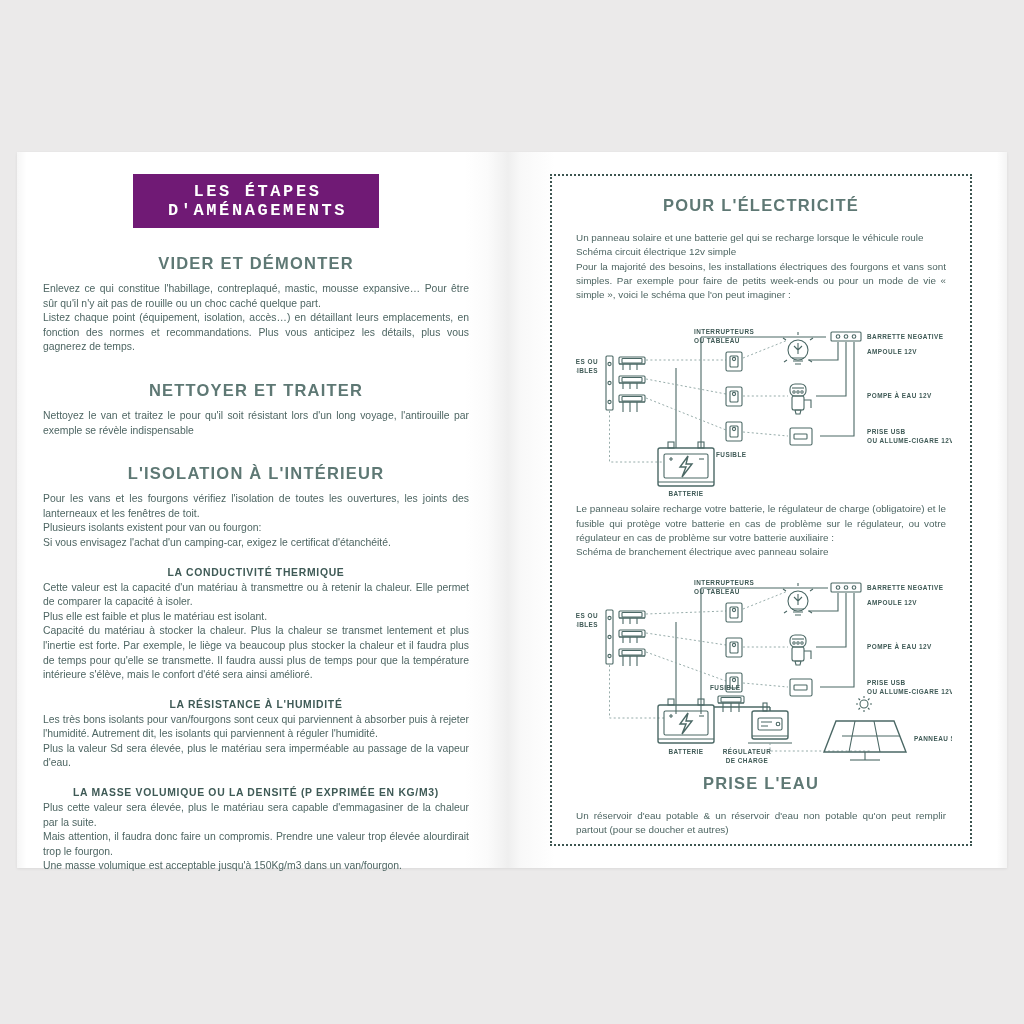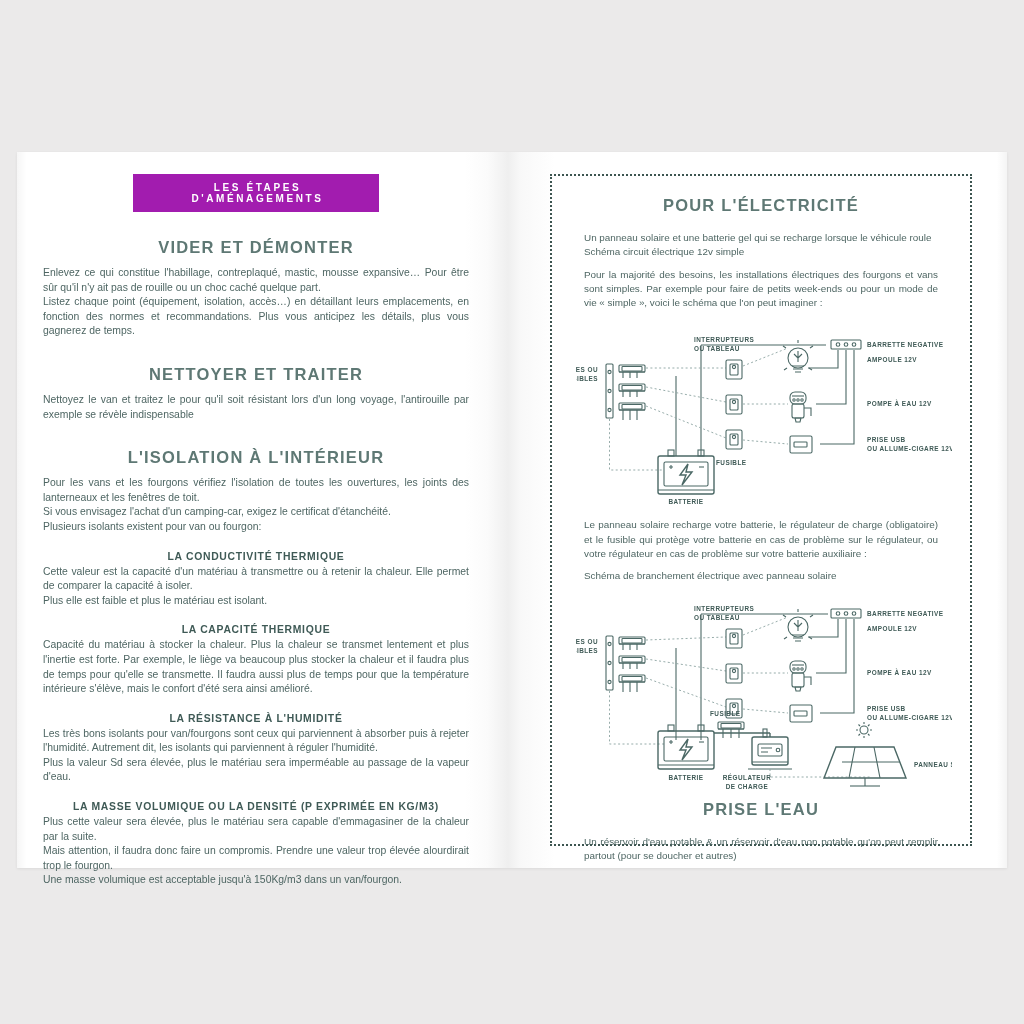--- a/index.html
+++ b/index.html
@@ -56,29 +56,30 @@
   
   .lp-inner {
     position: absolute;
     left: 26px; top: 22px;
     width: 426px;
   }
 
   .banner {
     display: block;
     margin: 0 auto 26px auto;
-    background: #a21caf;
+    background: #701a75;
     color: #ffffff;
     text-align: center;
-    font-size: 10px;
+    font-size: 17px;
     letter-spacing: 2.6px;
     font-weight: 600;
     padding: 8px 18px 8px 21px;
     width: 246px;
     box-sizing: border-box;
+    font-family: Liberation Mono, monospace;
   }
 
   h2.sec {
     color: #5e7874;
     font-size: 16.5px;
     font-weight: 700;
     letter-spacing: 1.2px;
     text-align: center;
     margin: 0 0 9px 0;
   }
@@ -111,21 +112,21 @@
     border: 2px dotted #3c5550;
     box-sizing: border-box;
     padding: 20px 24px;
   }
   .rp-inner h2.sec { margin-bottom: 16px; }
 
   p.rbody {
     color: #4e6663;
     font-size: 9.9px;
     line-height: 14.3px;
-    margin: 8px;
+    margin: 0;
     text-align: justify;
   }
   p.rbody .nojust { display:block; text-align:left; }
 
   .diagram { position: relative; }
   .diag1 { height: 190px; margin-top: 10px; }
   .diag2 { height: 208px; margin-top: 6px; }
 
   .diagram svg { position: absolute; left: 0; top: 0; }
 
@@ -159,28 +160,27 @@
 
         <div class="sec-gap"></div>
 
         <h2 class="sec">NETTOYER ET TRAITER</h2>
         <p class="body">Nettoyez le van et traitez le pour qu'il soit résistant lors d'un long voyage, l'antirouille par exemple se révèle indispensable</p>
 
         <div class="sec-gap"></div>
 
         <h2 class="sec">L'ISOLATION À L'INTÉRIEUR</h2>
         <p class="body">Pour les vans et les fourgons vérifiez l'isolation de toutes les ouvertures, les joints des lanterneaux et les fenêtres de toit.</p>
+        <p class="body loose">Plusieurs isolants existent pour van ou fourgon:</p>
         <p class="body loose">Si vous envisagez l'achat d'un camping-car, exigez le certificat d'étanchéité.</p>
-        <p class="body loose">Plusieurs isolants existent pour van ou fourgon:</p>
 
         <h3 class="sub">LA CONDUCTIVITÉ THERMIQUE</h3>
         <p class="body">Cette valeur est la capacité d'un matériau à transmettre ou à retenir la chaleur. Elle permet de comparer la capacité à isoler.</p>
         <p class="body loose">Plus elle est faible et plus le matériau est isolant.</p>
 
-        <h3 class="sub">LA CAPACITÉ THERMIQUE</h3>
         <p class="body">Capacité du matériau à stocker la chaleur. Plus la chaleur se transmet lentement et plus l'inertie est forte. Par exemple, le liège va beaucoup plus stocker la chaleur et il faudra plus de temps pour qu'elle se transmette. Il faudra aussi plus de temps pour que la température intérieure s'élève, mais le confort d'été sera ainsi amélioré.</p>
 
         <h3 class="sub">LA RÉSISTANCE À L'HUMIDITÉ</h3>
         <p class="body">Les très bons isolants pour van/fourgons sont ceux qui parviennent à absorber puis à rejeter l'humidité. Autrement dit, les isolants qui parviennent à réguler l'humidité.</p>
         <p class="body">Plus la valeur Sd sera élevée, plus le matériau sera imperméable au passage de la vapeur d'eau.</p>
 
         <h3 class="sub">LA MASSE VOLUMIQUE OU LA DENSITÉ (P EXPRIMÉE EN KG/M3)</h3>
         <p class="body">Plus cette valeur sera élevée, plus le matériau sera capable d'emmagasiner de la chaleur par la suite.</p>
         <p class="body">Mais attention, il faudra donc faire un compromis. Prendre une valeur trop élevée alourdirait trop le fourgon.</p>
         <p class="body loose">Une masse volumique est acceptable jusqu'à 150Kg/m3 dans un van/fourgon.</p>

